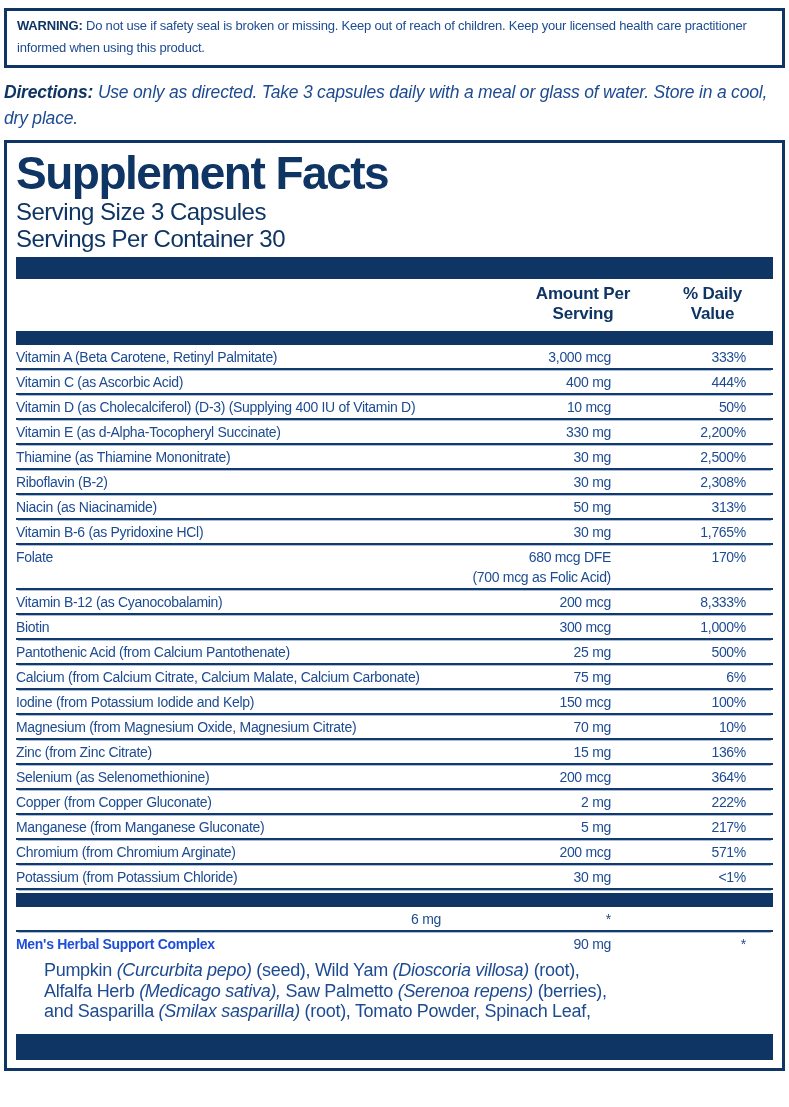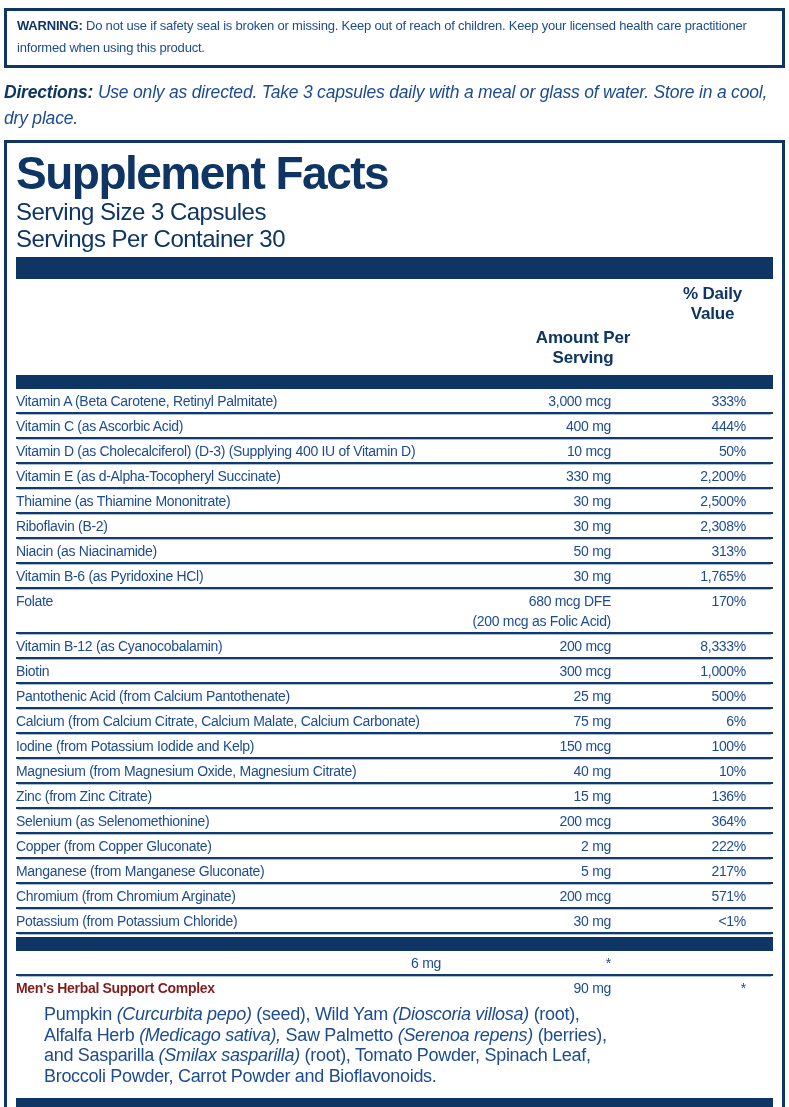--- a/index.html
+++ b/index.html
@@ -67,36 +67,36 @@
     align-items: start;
   }
   .col-headers {
     padding: 5px 0 4px 0;
     font-size: 17px;
     font-weight: bold;
     color: #0e3563;
     line-height: 20px;
     letter-spacing: -0.2px;
   }
-  .hdr-amount { text-align: center; padding-left: 60px; margin-top: 44px; }
+  .hdr-amount { text-align: center; padding-left: 60px; }
   .hdr-dv     { text-align: center; padding-left: 14px; }
 
   .row {
     border-bottom: 2px solid #123a6e;
     box-shadow: 0 3px 0 -2px #a9bcd8;
     font-size: 14px;
     line-height: 20px;
     letter-spacing: -0.3px;
     padding: 2px 0 1px 0;
   }
   .row .cell-name { padding-right: 4px; }
   .row .cell-amount { text-align: right; padding-right: 27px; }
   .row .cell-dv { text-align: right; padding-right: 27px; }
   .row.no-border { border-bottom: none; box-shadow: none; }
-  .row.bold-row .cell-name { font-weight: bold; color: #7f1d1d; }
+  .row.bold-row .cell-name { font-weight: bold; color: #1d4ed8; }
 
   .herbal-desc {
     padding: 5px 0 6px 28px;
     font-size: 18px;
     line-height: 20.5px;
     letter-spacing: -0.3px;
   }
   .herbal-desc i { font-style: italic; }
 </style>
 </head>
@@ -185,21 +185,21 @@
         <div class="cell-name">Vitamin B-6 (as Pyridoxine HCl)</div>
         <div class="cell-amount">
           <div>30 mg</div>
         </div>
         <div class="cell-dv">1,765%</div>
       </div>
       <div class="grid row">
         <div class="cell-name">Folate</div>
         <div class="cell-amount">
           <div>680 mcg DFE</div>
-          <div>(200 mcg as Folic Acid)</div>
+          <div>(700 mcg as Folic Acid)</div>
         </div>
         <div class="cell-dv">170%</div>
       </div>
       <div class="grid row">
         <div class="cell-name">Vitamin B-12 (as Cyanocobalamin)</div>
         <div class="cell-amount">
           <div>200 mcg</div>
         </div>
         <div class="cell-dv">8,333%</div>
       </div>
@@ -227,21 +227,21 @@
       <div class="grid row">
         <div class="cell-name">Iodine (from Potassium Iodide and Kelp)</div>
         <div class="cell-amount">
           <div>150 mcg</div>
         </div>
         <div class="cell-dv">100%</div>
       </div>
       <div class="grid row">
         <div class="cell-name">Magnesium (from Magnesium Oxide, Magnesium Citrate)</div>
         <div class="cell-amount">
-          <div>40 mg</div>
+          <div>70 mg</div>
         </div>
         <div class="cell-dv">10%</div>
       </div>
       <div class="grid row">
         <div class="cell-name">Zinc (from Zinc Citrate)</div>
         <div class="cell-amount">
           <div>15 mg</div>
         </div>
         <div class="cell-dv">136%</div>
       </div>
@@ -297,18 +297,17 @@
           <div>90 mg</div>
         </div>
         <div class="cell-dv">*</div>
       </div>
     </div>
 
   <div class="herbal-desc" id="herbal-desc">
       <div><span>Pumpkin </span><i>(Curcurbita pepo)</i><span> (seed), Wild Yam </span><i>(Dioscoria villosa)</i><span> (root),</span></div>
       <div><span>Alfalfa Herb </span><i>(Medicago sativa),</i><span> Saw Palmetto </span><i>(Serenoa repens)</i><span> (berries),</span></div>
       <div><span>and Sasparilla </span><i>(Smilax sasparilla)</i><span> (root), Tomato Powder, Spinach Leaf,</span></div>
-      <div><span>Broccoli Powder, Carrot Powder and Bioflavonoids.</span></div>
     </div>
 
   <div class="bar bar-bottom"></div>
 
 </div>
 
 </body></html>

